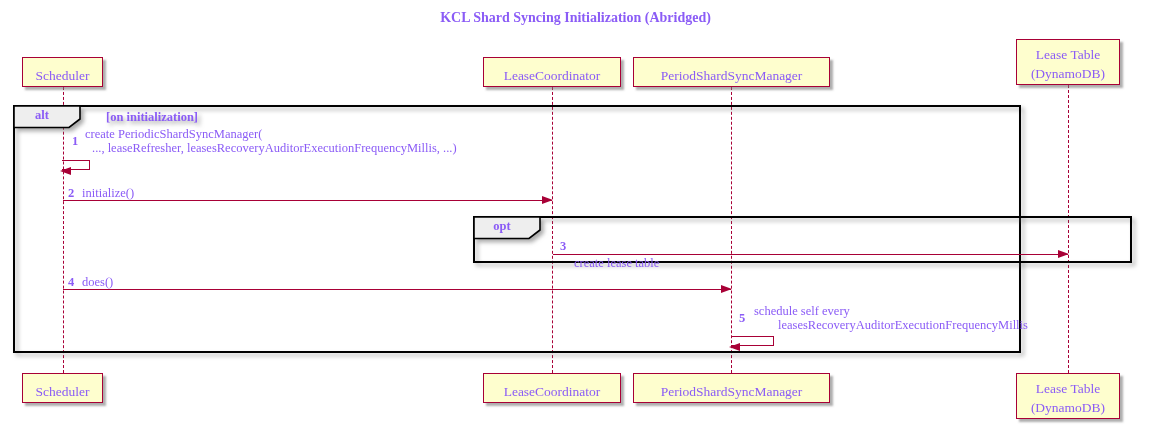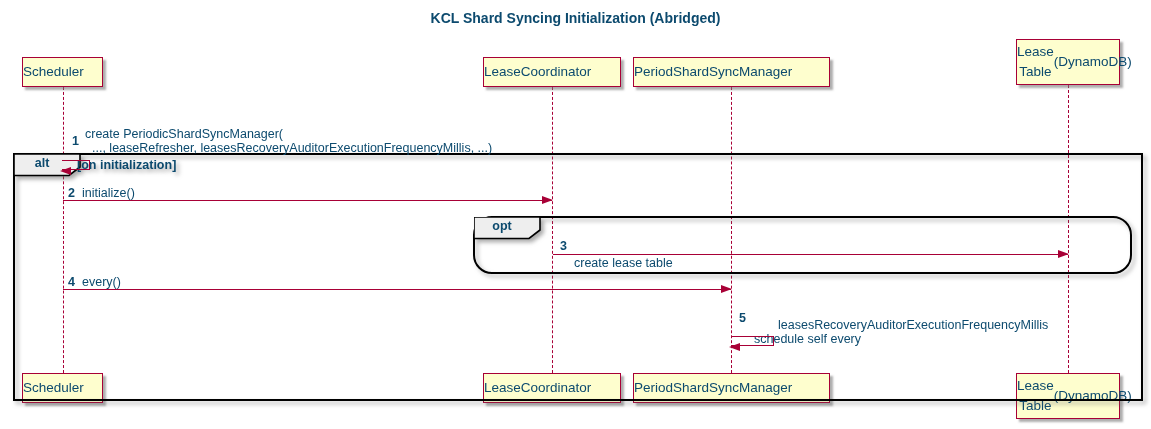--- a/index.html
+++ b/index.html
@@ -1,34 +1,34 @@
 <!DOCTYPE html>
 <html><head>
 <meta charset="utf-8">
 <style>
   html,body{margin:0;padding:0;background:#fff;}
   #canvas{
     position:relative;
     width:1151px;height:429px;
     background:#ffffff;
-    font-family:Liberation Sans, sans-serif;
-    color:#0c4a6e;
+    font-family:Liberation Serif, serif;
+    color:#8b5cf6;
     overflow:hidden;
   }
   .title{
     position:absolute;top:10px;left:0;width:1151px;
     text-align:center;font-size:14px;font-weight:bold;
   }
   
   .pbox{
     position:absolute;
     background:#FEFECE;
     border:1.6px solid #A80036;
     box-shadow:3px 3px 2px rgba(120,120,120,0.6);
-    display:flex;flex-direction:row;align-items:center;justify-content:space-between;
+    display:flex;flex-direction:column;align-items:center;justify-content:flex-end;
     font-size:13.5px;line-height:1.45;
     text-align:center;
     box-sizing:border-box;
   }
   
   .lifeline{
     position:absolute;width:0;
     border-left:1px dashed #A80036;
   }
   
@@ -109,29 +109,29 @@
     <span>LeaseCoordinator</span>
   </div>
   <div class="pbox" style="left:633px;top:373px;width:197px;height:30px;">
     <span>PeriodShardSyncManager</span>
   </div>
   <div class="pbox" style="left:1016px;top:373px;width:104px;height:46px;">
     <span>Lease Table</span>
     <span>(DynamoDB)</span>
   </div>
 
-  <div class="frame" style="left:13px;top:105px;width:1130px;height:248px;margin-top:48px;">
+  <div class="frame" style="left:13px;top:105px;width:1008px;height:248px;">
     <svg class="pent" width="68" height="23">
       <polygon points="0,0 66,0 66,13 55,21.5 0,21.5" fill="#EEEEEE" stroke="#000000" stroke-width="1.6"></polygon>
     </svg>
     <span class="op-label">alt</span>
-    <span class="cond" style="left:62px;top:3px;">[on initialization]</span>
+    <span class="cond" style="left:91px;top:3px;">[on initialization]</span>
   </div>
 
-  <div class="frame" style="left:473px;top:216px;width:659px;height:58px;border-radius:19px;">
+  <div class="frame" style="left:473px;top:216px;width:659px;height:47px;">
     <svg class="pent" width="68" height="23">
       <polygon points="0,0 66,0 66,13 55,21.5 0,21.5" fill="#EEEEEE" stroke="#000000" stroke-width="1.6"></polygon>
     </svg>
     <span class="op-label">opt</span>
   </div>
 
   <span class="mnum" style="left:72px;top:134px;">1</span>
   <span class="mtext" style="left:92px;top:141px;">..., leaseRefresher, leasesRecoveryAuditorExecutionFrequencyMillis, ...)</span>
   <span class="mtext" style="left:85px;top:127px;">create PeriodicShardSyncManager(</span>
   <div class="selfloop" style="left:62px;top:160px;width:28px;height:10px;">
@@ -144,25 +144,25 @@
     <span class="head-right"></span>
   </div>
 
   <span class="mnum" style="left:560px;top:239px;">3</span>
   <span class="mtext" style="left:574px;top:239px;margin-top:17px;">create lease table</span>
   <div class="arrow" style="left:553px;top:254px;width:515px;">
     <span class="head-right"></span>
   </div>
 
   <span class="mnum" style="left:68px;top:275px;">4</span>
-  <span class="mtext" style="left:82px;top:275px;">every()</span>
+  <span class="mtext" style="left:82px;top:275px;">does()</span>
   <div class="arrow" style="left:63px;top:289px;width:668px;">
     <span class="head-right"></span>
   </div>
 
   <span class="mnum" style="left:739px;top:311px;">5</span>
-  <span class="mtext" style="left:754px;top:304px;margin-top:28px;">schedule self every</span>
+  <span class="mtext" style="left:754px;top:304px;">schedule self every</span>
   <span class="mtext" style="left:758px;top:318px;margin-left:20px;">leasesRecoveryAuditorExecutionFrequencyMillis</span>
   <div class="selfloop" style="left:730.5px;top:336px;width:43px;height:10px;">
     <span class="head-left"></span>
   </div>
 
 </div>
 
 </body></html>

